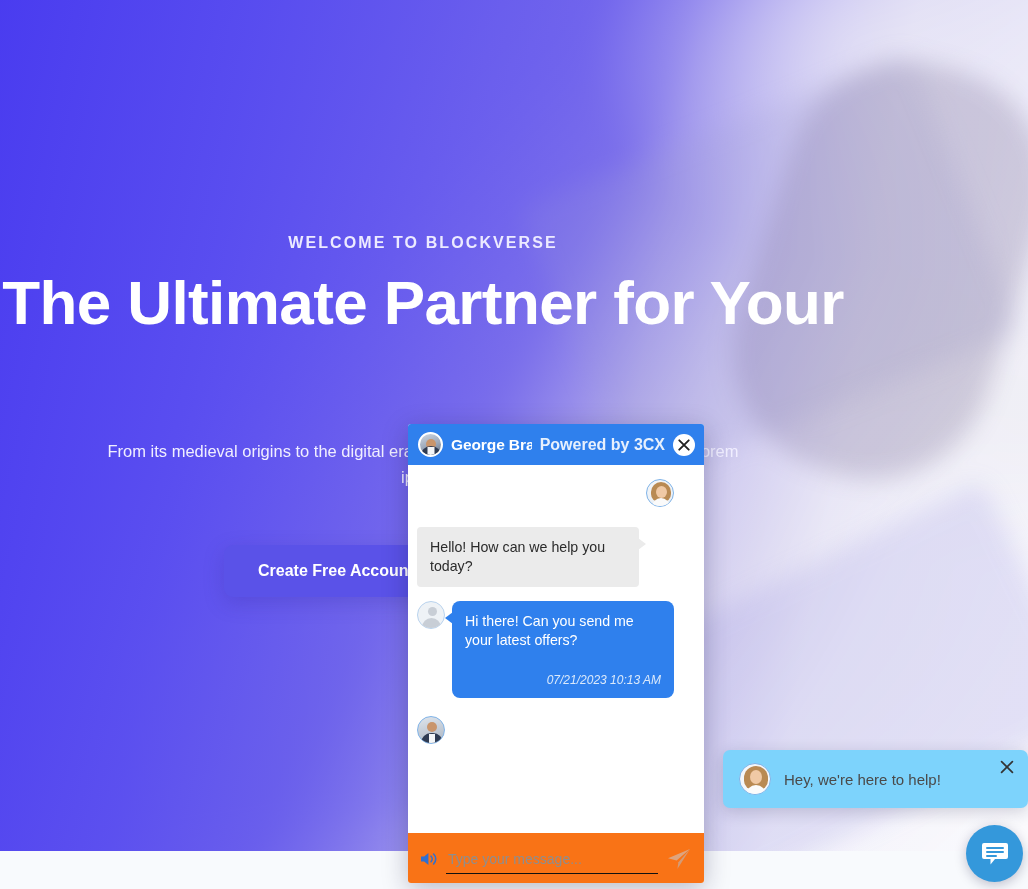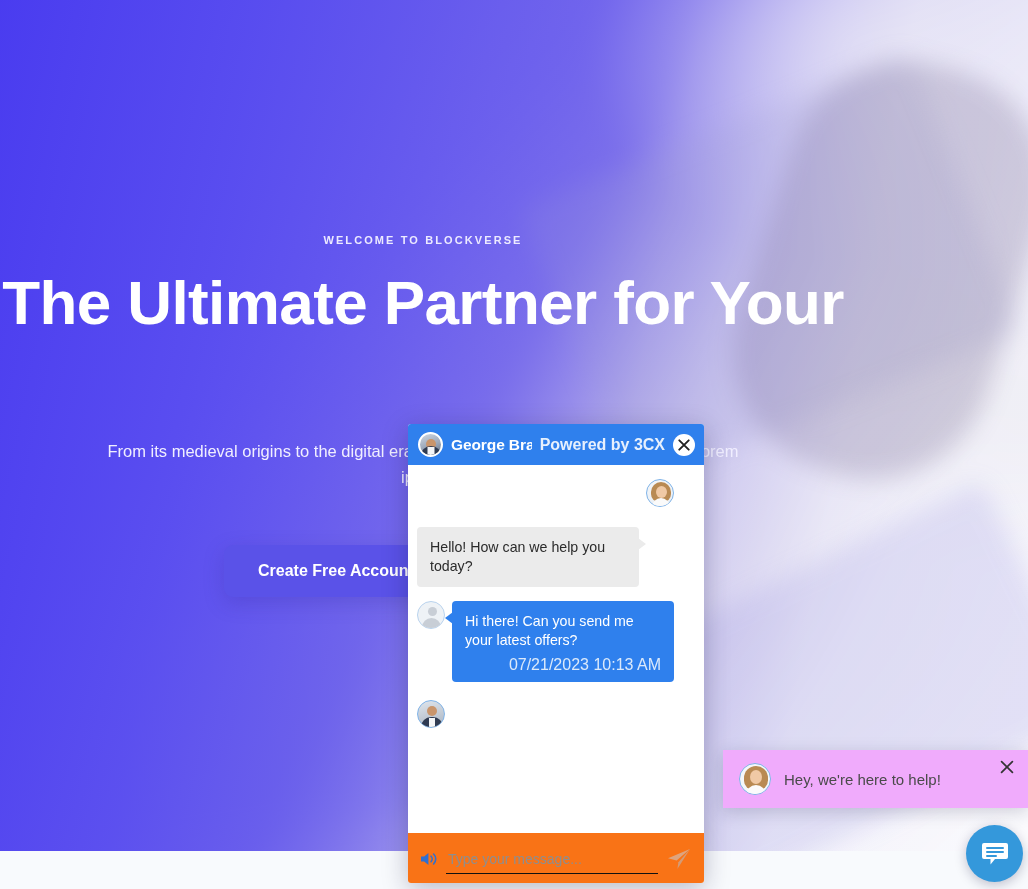--- a/index.html
+++ b/index.html
@@ -51,21 +51,21 @@
     background:#f8fafd;
   }
 
   
   .hero-copy {
     position:absolute; left:0; top:0; width:846px; text-align:center;
     color:#fff;
   }
   .eyebrow {
     position:absolute; left:0; top:234px; width:846px;
-    font-size:11px; font-weight:700; letter-spacing:2.1px; color:#eceaff;
+    font-size:16px; font-weight:700; letter-spacing:2.1px; color:#eceaff;
   }
   .headline {
     position:absolute; left:0; top:266px; width:846px;
     font-size:62px; line-height:74px; font-weight:700; letter-spacing:-0.6px;
     color:#ffffff;
   }
   .subcopy {
     position:absolute; left:0; top:438px; width:846px;
     font-size:16.5px; line-height:26px; color:#f0eeff; font-weight:400;
   }
@@ -125,24 +125,24 @@
   .chat-body {
     flex:1 1 auto; padding:14px 9px 6px 9px; overflow:hidden;
     display:flex; flex-direction:column; gap:14px; background:#fff;
   }
   .msg-row { display:flex; align-items:flex-start; gap:7px; }
   .msg-row.agent { justify-content:flex-start; }
   .msg-row.user  { justify-content:flex-start; }
 
   .bubble { position:relative; border-radius:4px; padding:11px 13px; max-width:218px; }
   .bubble.agent { background:#ebebeb; color:#2b2b2b; }
-  .bubble.user  { background:#2f80ed; color:#ffffff; }
+  .bubble.user  { background:#2f80ed; color:#ffffff;border-radius:8px; }
   .bubble .text { font-size:14.2px; line-height:19px; }
   .bubble .meta {
-    margin-top:8px; font-size:16px; line-height:13px; white-space:nowrap;
+    margin-top:24px; font-size:12px; line-height:13px; white-space:nowrap;font-style:italic;
   }
   .bubble.user .meta { color:#dbe9fb; text-align:right; }
   .bubble.agent .meta { color:#5a5a5a; }
   .bubble.agent .meta .sender { margin-right:4px; }
 
   .tail-r {
     position:absolute; right:-7px; top:11px; width:0; height:0;
     border-top:6px solid transparent; border-bottom:6px solid transparent;
     border-left:8px solid #ebebeb;
   }
@@ -178,21 +178,21 @@
     flex:1 1 auto; border:none; border-bottom:1.6px solid #111;
     font-size:14px; padding:3px 2px 6px 2px; outline:none; background:transparent;
     font-family:"Liberation Sans", sans-serif; color:#333;
   }
   .msg-input::placeholder { color:#8e8e8e; }
   .send-icon { flex:0 0 26px; cursor:pointer; opacity:.55; }
 
   
   .greeting {
     position:absolute; left:723px; top:750px; width:305px; height:58px;
-    background:#f0abfc; border-radius:0; box-shadow:0 4px 16px rgba(20,20,60,.18);
+    background:#7dd3fc; border-radius:7px; box-shadow:0 4px 16px rgba(20,20,60,.18);
     display:flex; align-items:center; gap:13px; padding:0 14px 0 16px;
   }
   .greet-av { width:32px; height:32px; border-radius:50%; border:1.5px solid #7fb3e8; position:relative; overflow:hidden; background:#f4f7fa; flex:0 0 32px;}
   .greet-av .hair { position:absolute; left:4px; top:2px; width:24px; height:24px; border-radius:50% 50% 40% 40%; background:#b98a53; }
   .greet-av .face { position:absolute; left:10px; top:6px; width:12px; height:14px; border-radius:50%; background:#f0c9a5; }
   .greet-av .body { position:absolute; left:6px; bottom:-3px; width:20px; height:12px; border-radius:10px 10px 0 0; background:#fbfbfb; }
   .greet-text { font-size:15px; color:#4a4a4a; white-space:nowrap; }
   .greet-close { margin-left:auto; cursor:pointer; align-self:flex-start; margin-top:10px; }
 
   

